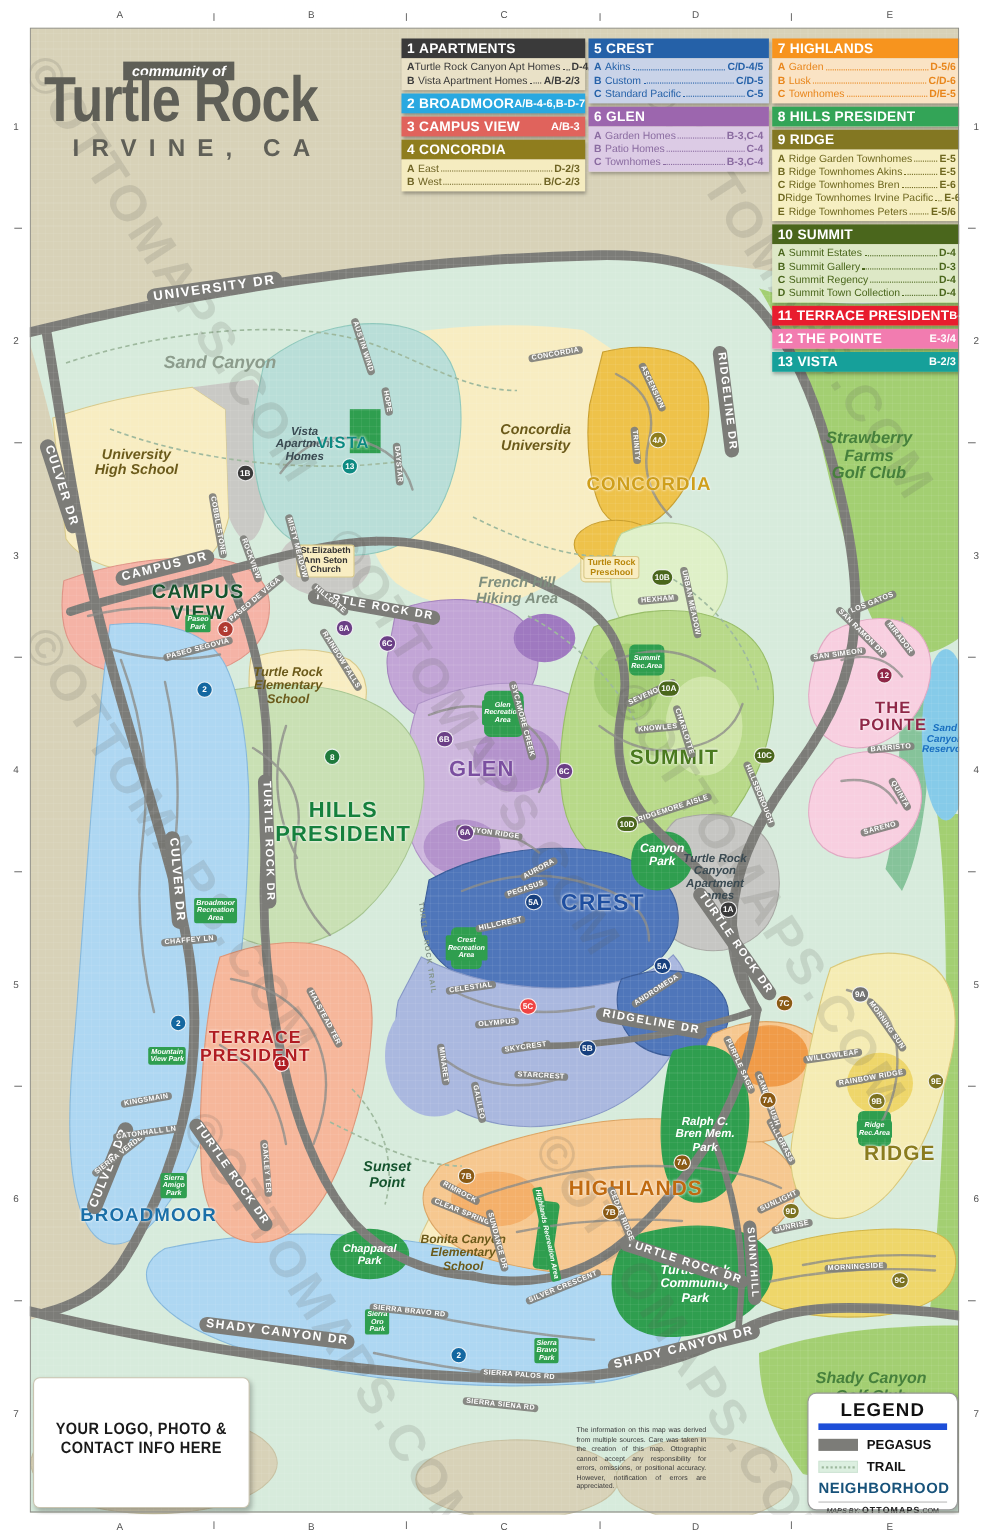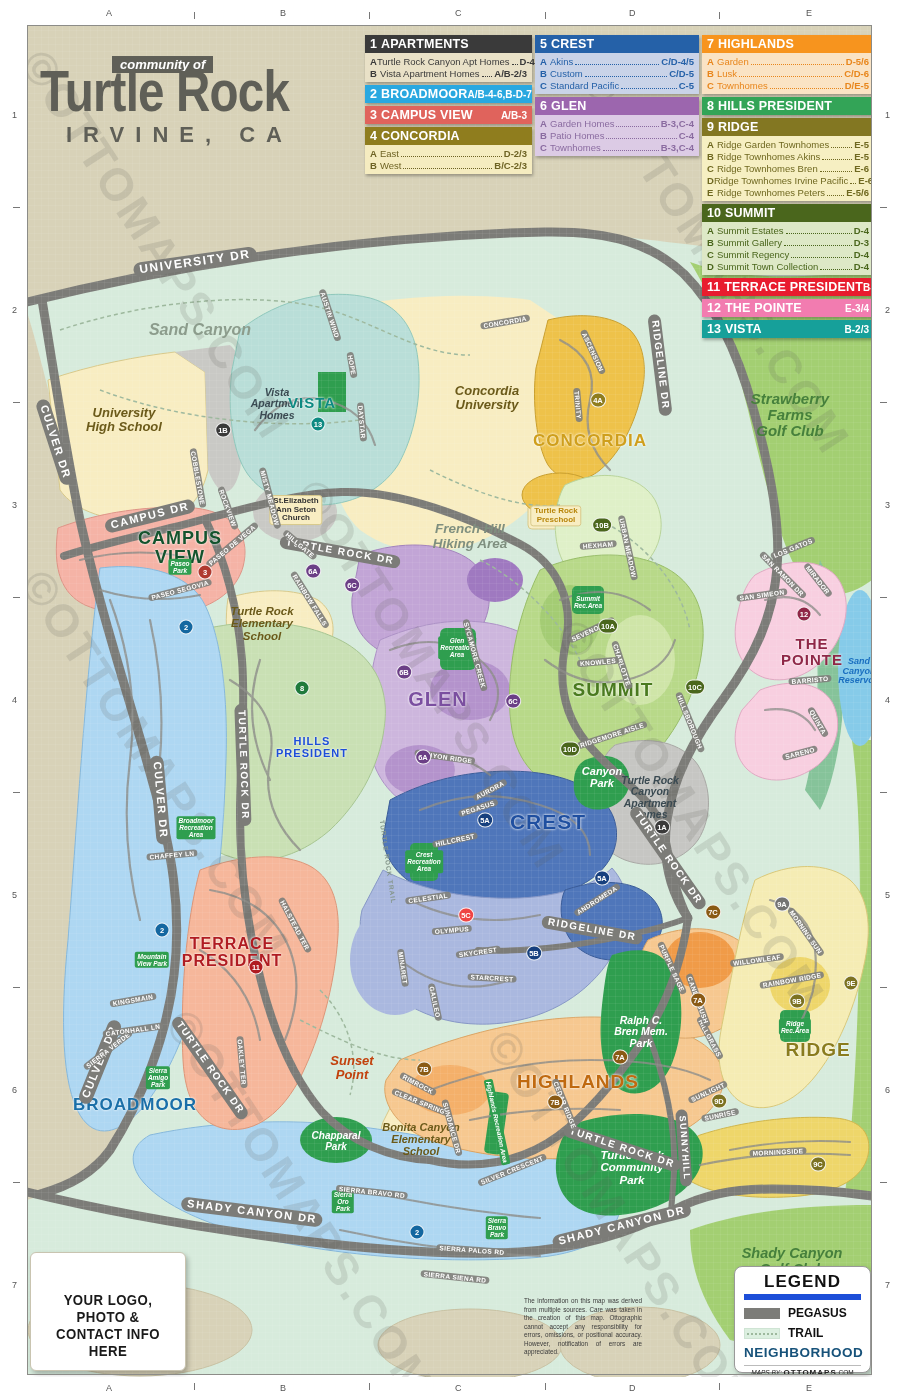--- a/index.html
+++ b/index.html
@@ -40,21 +40,21 @@
   #lcol1{left:365px;width:167px;} #lcol2{left:535px;width:164px;} #lcol3{left:702px;width:172px;}
   .lgroup{box-shadow:1px 2px 3px rgba(0,0,0,.3);}
   .lhdr{display:flex;align-items:center;color:#fff;font-weight:700;font-size:12.5px;padding:2px 5px;white-space:nowrap;}
   .lhdr .lnum{margin-right:4px;} .lhdr .lname{flex:1;letter-spacing:.2px;} .lhdr .lloc{font-size:10px;font-weight:700;}
   .litems{display:flex;flex-direction:column;gap:1px;padding:3px 5px;font-size:9.5px;}
   .irow{display:flex;align-items:baseline;}
   .ikey{width:10px;font-weight:700;} .ilabel{white-space:nowrap;}
   .idots{flex:1;border-bottom:1px dotted currentColor;margin:0 2px;min-width:6px;height:8px;}
   .iloc{font-weight:700;white-space:nowrap;}
   
-  .logobox{position:absolute;left:30px;top:1252px;width:156px;height:119px;background:#fff;border:1px solid #c9c4b0;
+  .logobox{position:absolute;left:30px;top:1252px;width:197px;height:119px;background:#fff;border:1px solid #c9c4b0;
            border-radius:6px;box-shadow:2px 3px 5px rgba(0,0,0,.25);z-index:3;text-align:center;padding-top:38px;}
   .logobox .l1,.logobox .l2{font-weight:700;font-size:15px;color:#1a1a1a;transform:scaleX(.88);letter-spacing:.5px;}
   
   .legendbox{position:absolute;left:734px;top:1266px;width:137px;height:107px;background:#fff;border:1px solid #999;
              border-radius:8px;box-shadow:2px 3px 5px rgba(0,0,0,.25);z-index:3;padding:5px 9px 0 9px;}
   .legendbox .ltitle{font-weight:700;font-size:17px;text-align:center;letter-spacing:1px;color:#111;
              border-bottom:6px solid #1d4ed8;padding-bottom:2px;}
   .lrow{display:flex;align-items:center;gap:8px;margin-top:6px;}
   .sw{width:36px;height:11px;flex:0 0 auto;}
   .sw.street{background:#7c7c78;}
@@ -222,34 +222,34 @@
       <div class="lbl land" style="left: 262px; top: 624px; font-size: 11.5px; color: rgb(107, 90, 26); transform: translate(-50%, -50%);">Turtle Rock
 Elementary
 School</div>
       <div class="lbl land" style="left: 650px; top: 798px; font-size: 10.5px; color: rgb(58, 74, 82); transform: translate(-50%, -50%);">Turtle Rock
 Canyon
 Apartment
 Homes</div>
       <div class="lbl land" style="left: 859px; top: 672px; font-size: 9px; color: rgb(26, 111, 192); transform: translate(-50%, -50%);">Sand
 Canyon
 Reservoir</div>
-      <div class="lbl land" style="left: 352px; top: 1068px; font-size: 13px; color: #c2410c; transform: translate(-50%, -50%);">Sunset
+      <div class="lbl land" style="left: 352px; top: 1068px; font-size: 13px; color: #14532d; transform: translate(-50%, -50%);">Sunset
 Point</div>
       <div class="lbl land" style="left: 421px; top: 1140px; font-size: 11px; color: rgb(107, 90, 26); transform: translate(-50%, -50%);">Bonita Canyon
 Elementary
 School</div>
       <div class="lbl land" style="left: 792px; top: 1262px; font-size: 14.5px; color: rgb(70, 128, 60); transform: translate(-50%, -50%);">Shady Canyon
 Golf Club</div>
       <div class="lbl area" style="left: 312px; top: 403px; font-size: 15px; color: rgb(13, 138, 130); transform: translate(-50%, -50%);">VISTA</div>
       <div class="lbl area" style="left: 590px; top: 441px; font-size: 17px; color: rgb(207, 159, 28); transform: translate(-50%, -50%);">CONCORDIA</div>
       <div class="lbl area" style="left: 180px; top: 548px; font-size: 18px; color: #14532d; transform: translate(-50%, -50%);">CAMPUS
 VIEW</div>
       <div class="lbl area" style="left: 438px; top: 700px; font-size: 20px; color: rgb(123, 79, 160); transform: translate(-50%, -50%);">GLEN</div>
       <div class="lbl area" style="left: 613px; top: 690px; font-size: 19px; color: rgb(74, 122, 31); transform: translate(-50%, -50%);">SUMMIT</div>
-      <div class="lbl area" style="left: 312px; top: 748px; font-size: 11px; color: #1d4ed8; transform: translate(-50%, -50%);">HILLS
+      <div class="lbl area" style="left: 312px; top: 748px; font-size: 20px; color: #15803d; transform: translate(-50%, -50%);">HILLS
 PRESIDENT</div>
       <div class="lbl area" style="left: 548px; top: 822px; font-size: 21px; color: rgb(31, 79, 160); transform: translate(-50%, -50%);">CREST</div>
       <div class="lbl area" style="left: 812px; top: 652px; font-size: 15px; color: rgb(143, 39, 71); transform: translate(-50%, -50%);">THE
 POINTE</div>
       <div class="lbl area" style="left: 232px; top: 952px; font-size: 16px; color: rgb(176, 28, 34); transform: translate(-50%, -50%);">TERRACE
 PRESIDENT</div>
       <div class="lbl area" style="left: 135px; top: 1105px; font-size: 17px; color: rgb(26, 111, 168); transform: translate(-50%, -50%);">BROADMOOR</div>
       <div class="lbl area" style="left: 578px; top: 1082px; font-size: 19px; color: rgb(192, 106, 16); transform: translate(-50%, -50%);">HIGHLANDS</div>
       <div class="lbl area" style="left: 818px; top: 1050px; font-size: 19px; color: rgb(138, 124, 30); transform: translate(-50%, -50%);">RIDGE</div>
       <div class="lbl park" style="left: 602px; top: 778px; font-size: 11px; transform: translate(-50%, -50%);">Canyon
@@ -381,21 +381,21 @@
       <div class="badge" style="left: 404px; top: 672px; background: rgb(107, 63, 134);">6B</div>
       <div class="badge" style="left: 423px; top: 757px; background: rgb(107, 63, 134);">6A</div>
       <div class="badge" style="left: 608px; top: 626px; background: rgb(74, 102, 28);">10A</div>
       <div class="badge" style="left: 695px; top: 687px; background: rgb(74, 102, 28);">10C</div>
       <div class="badge" style="left: 804px; top: 614px; background: rgb(143, 39, 71);">12</div>
       <div class="badge" style="left: 570px; top: 749px; background: rgb(74, 102, 28);">10D</div>
       <div class="badge" style="left: 513px; top: 701px; background: rgb(107, 63, 134);">6C</div>
       <div class="badge" style="left: 485px; top: 820px; background: rgb(23, 64, 126);">5A</div>
       <div class="badge" style="left: 662px; top: 827px; background: rgb(58, 58, 58);">1A</div>
       <div class="badge" style="left: 602px; top: 878px; background: rgb(23, 64, 126);">5A</div>
-      <div class="badge" style="left: 466px; top: 915px; background: #ef4444; text-align: right;">5C</div>
+      <div class="badge" style="left: 480px; top: 915px; background: #ef4444; text-align: right;">5C</div>
       <div class="badge" style="left: 534px; top: 953px; background: rgb(23, 64, 126);">5B</div>
       <div class="badge" style="left: 256px; top: 967px; background: rgb(176, 28, 34);">11</div>
       <div class="badge" style="left: 162px; top: 930px; background: rgb(20, 103, 160);">2</div>
       <div class="badge" style="left: 713px; top: 912px; background: rgb(138, 90, 20);">7C</div>
       <div class="badge" style="left: 782px; top: 904px; background: #737373;">9A</div>
       <div class="badge" style="left: 797px; top: 1001px; background: rgb(124, 114, 33);">9B</div>
       <div class="badge" style="left: 851px; top: 983px; background: rgb(124, 114, 33);">9E</div>
       <div class="badge" style="left: 698px; top: 1000px; background: rgb(138, 90, 20);">7A</div>
       <div class="badge" style="left: 620px; top: 1057px; background: rgb(138, 90, 20);">7A</div>
       <div class="badge" style="left: 424px; top: 1069px; background: rgb(138, 90, 20);">7B</div>

